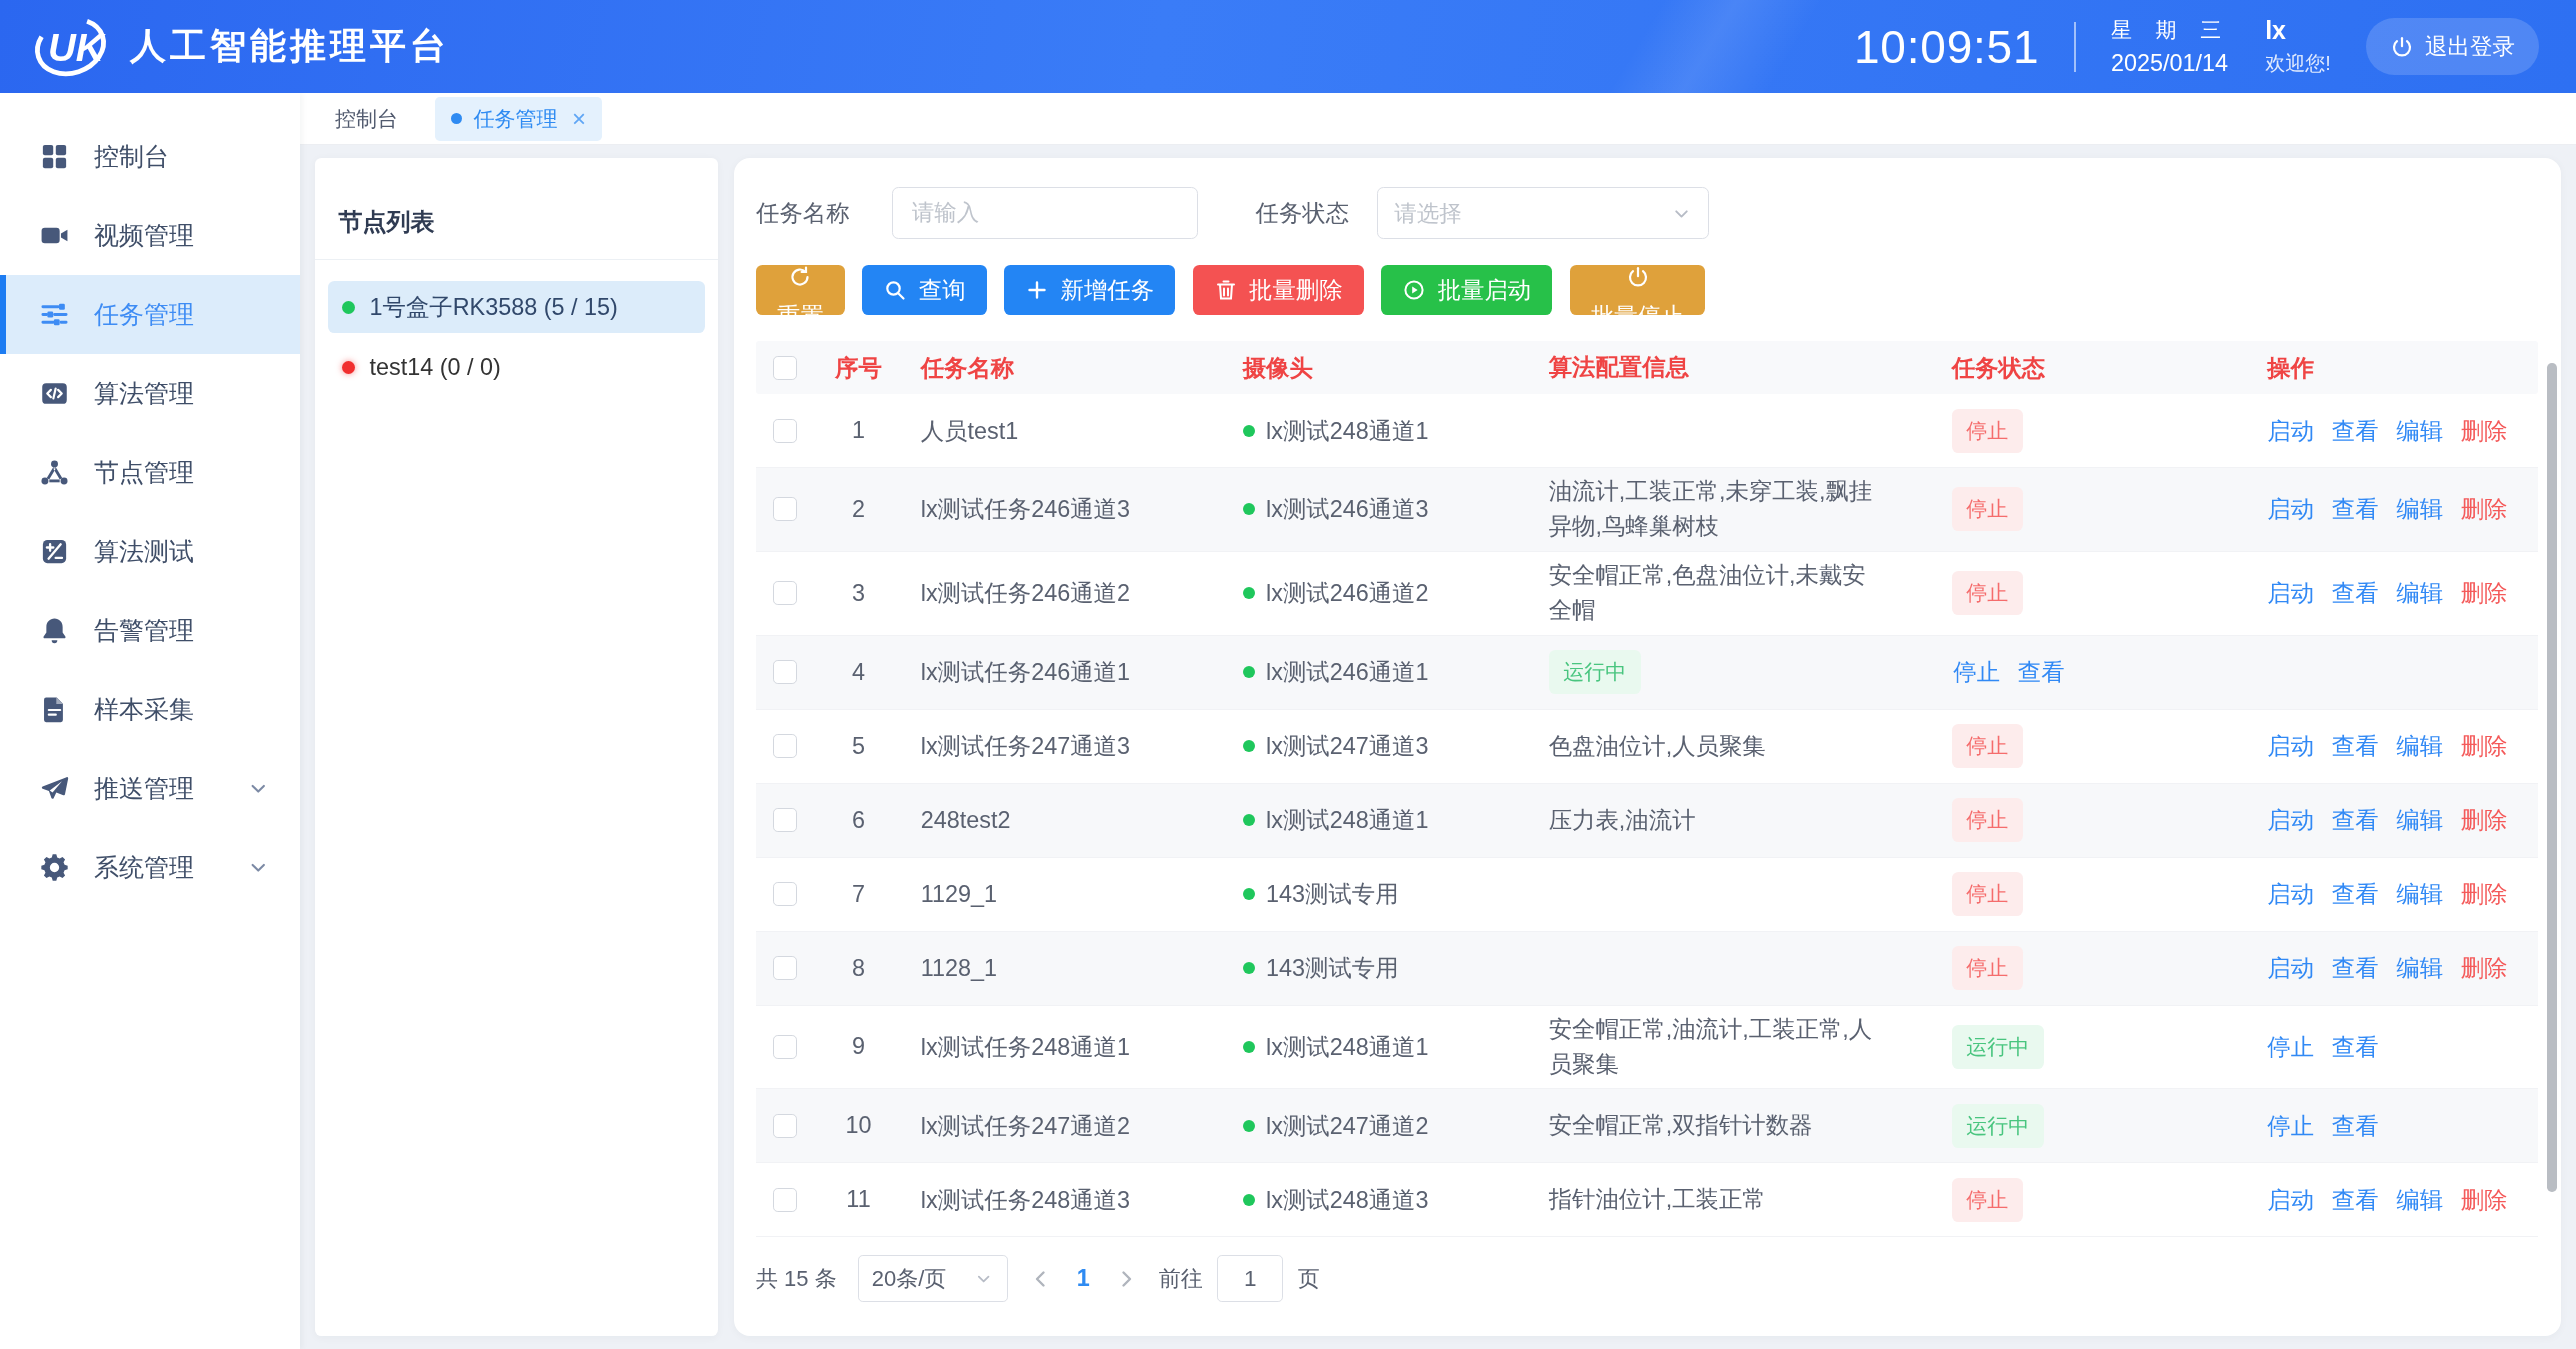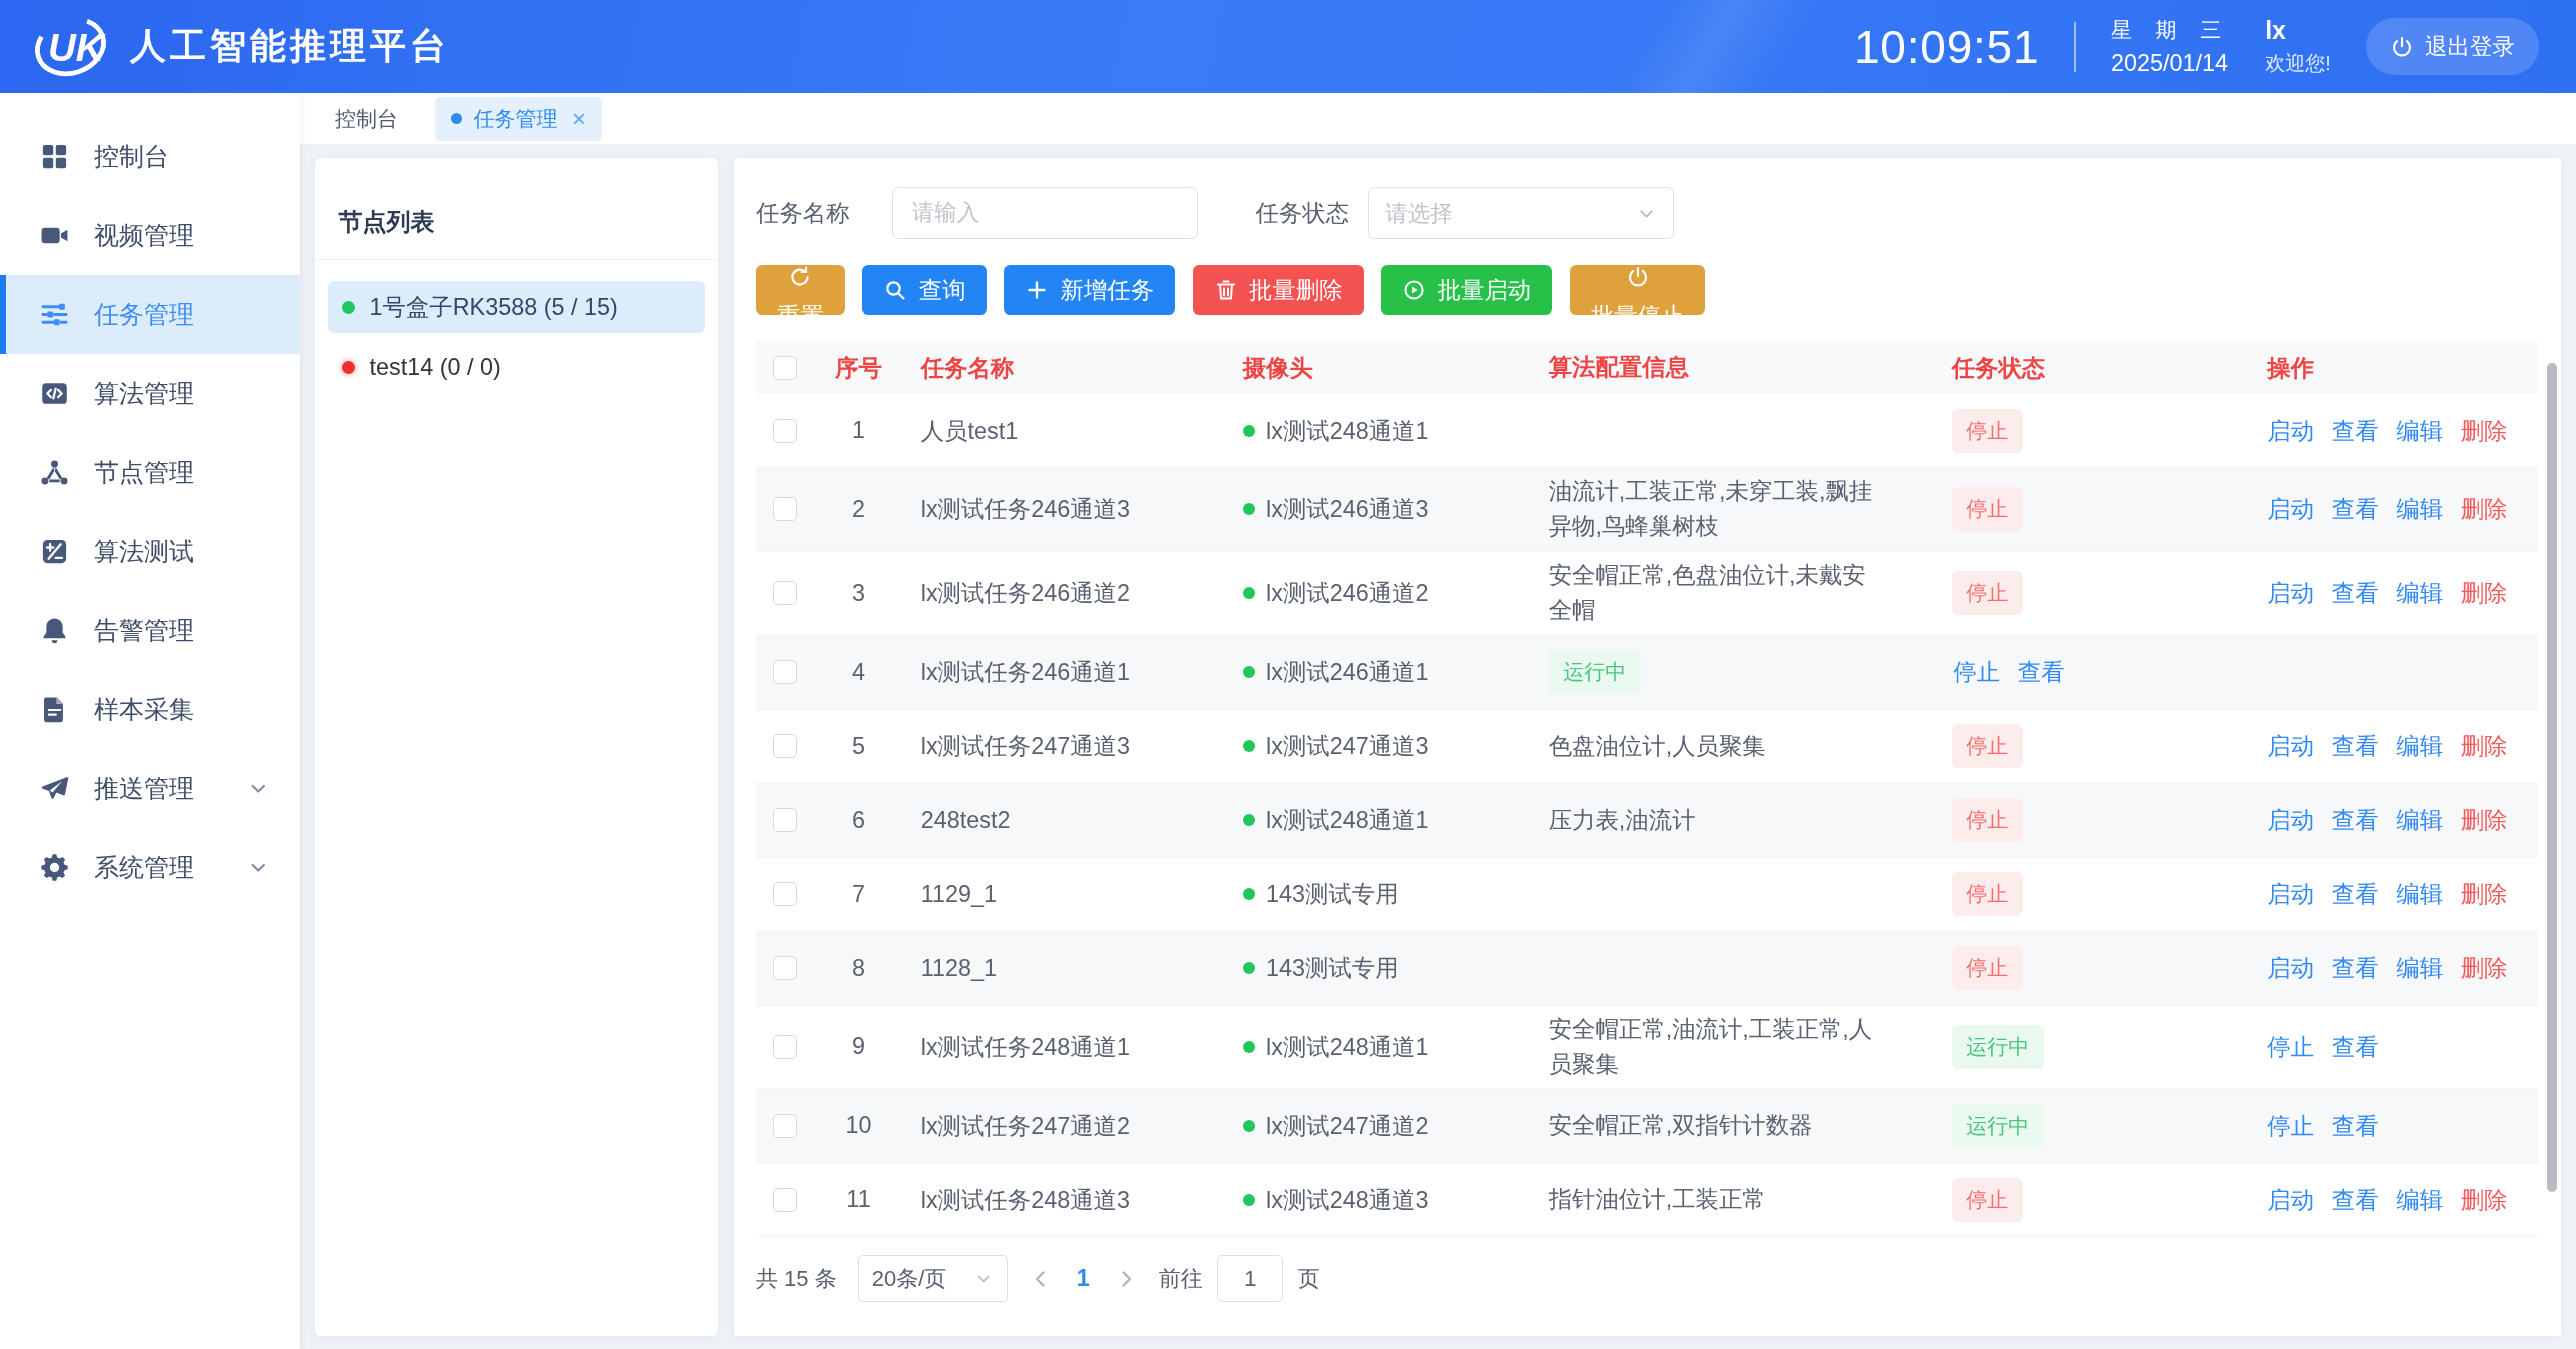--- a/index.html
+++ b/index.html
@@ -91,36 +91,36 @@
   .node-item{
     display:flex; align-items:center; gap:14.5px; height:52px; border-radius:6.4px;
     padding:0 14.5px; font-size:23.4px; color:#333; cursor:pointer;
   }
   .node-item.selected{ background:#dcecfa; color:#31486b; }
   .dot{ width:13px; height:13px; border-radius:50%; flex:none; }
   .dot-online{ background:#1fc75c; }
   .dot-offline{ background:#f12f2f; box-shadow:0 0 6.4px rgba(241,47,47,.55); }
 
   .task-panel{
-    flex:1; background:#fff; border-radius:2px; position:relative;
+    flex:1; background:#fff; border-radius:16px; position:relative;
     padding:21px 22.5px 0; box-shadow:0 1.6px 8px rgba(31,45,61,.04);
   }
 
   .filter-row{ display:flex; align-items:center; margin-top:8px; }
   .f-label{ font-size:23.4px; color:#5a6170; }
   .f-label.second{ margin-left:58px; }
   .f-input{
     width:306px; height:52px; border:1.6px solid #dcdfe6; border-radius:6.4px;
     margin-left:42px; padding:0 19.3px; font-size:22.5px; color:#333; outline:none;
     font-family:inherit;
   }
   .f-input::placeholder{ color:#bfc4cc; }
   .f-select{
-    width:306px; height:52px; border:1.6px solid #dcdfe6; border-radius:6.4px;
-    margin-left:19px; display:flex; align-items:center; justify-content:space-between;
+    width:332px; height:52px; border:1.6px solid #dcdfe6; border-radius:6.4px;
+    margin-left:28px; display:flex; align-items:center; justify-content:space-between;
     padding:0 16px; cursor:pointer;
   }
   .f-select .ph{ font-size:22.5px; color:#bfc4cc; }
   .f-select .chev{ width:21px; height:21px; color:#b7bcc6; }
 
   .toolbar{ display:flex; gap:17.7px; margin-top:26px; }
   .btn{
     display:flex; align-items:center; gap:11.3px; height:50px; padding:0 21px;
     border:none; border-radius:6.4px; color:#fff; font-size:23.4px; cursor:pointer;
     font-family:inherit;

